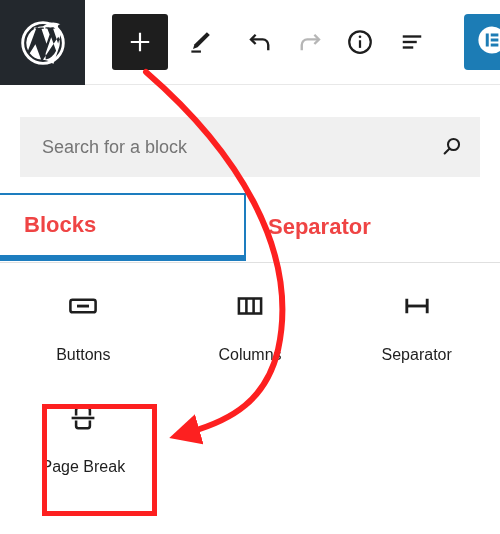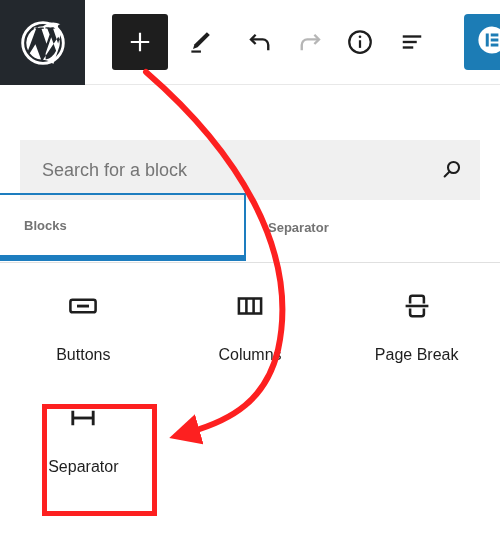--- a/index.html
+++ b/index.html
@@ -95,21 +95,20 @@
     position: absolute;
     left: 20px;
     top: 117px;
     width: 460px;
     height: 60px;
     background: #f0f0f0;
     box-sizing: border-box;
     display: flex;
     align-items: center;
     cursor: text;
-    margin-top: 23px;
   }
   .search-input {
     flex: 1;
     border: 0;
     outline: none;
     background: transparent;
     font-family: "Liberation Sans", sans-serif;
     font-size: 18px;
     color: #1e1e1e;
     padding: 0 0 0 22px;
@@ -141,23 +140,23 @@
     display: flex;
     align-items: center;
     box-sizing: border-box;
     cursor: pointer;
     background: transparent;
     border: 0;
     padding: 0;
     font-family: "Liberation Sans", sans-serif;
   }
   .tab-label {
-    font-size: 13px;
+    font-size: 22px;
     font-weight: bold;
-    color: #737373;
+    color: #ef4444;
   }
   .tab-blocks {
     left: -6px;
     width: 252px;
     padding-left: 28px;
     border: 2px solid #1d7dbf;
     border-bottom: 6px solid #1d7dbf;
   }
   .tab-patterns {
     left: 252px;
@@ -346,36 +345,36 @@
         </svg>
       </span>
       <span class="block-label">Columns</span>
     </div>
 
 
 
     <div class="block-cell">
       <span class="block-icon">
         <svg width="36" height="36" viewBox="0 0 24 24" aria-hidden="true">
+          <path d="M5.2 7.2v9.6M18.8 7.2v9.6" stroke="#1e1e1e" stroke-width="1.9" stroke-linecap="butt"></path>
+          <path d="M5.2 12h13.6" stroke="#1e1e1e" stroke-width="1.9" stroke-linecap="butt"></path>
+        </svg>
+      </span>
+      <span class="block-label">Separator</span>
+    </div>
+
+    <div class="block-cell">
+      <span class="block-icon">
+        <svg width="36" height="36" viewBox="0 0 24 24" aria-hidden="true">
           <path d="M7.4 10.4V6.6a1.4 1.4 0 0 1 1.4-1.4h6.4a1.4 1.4 0 0 1 1.4 1.4v3.8" fill="none" stroke="#1e1e1e" stroke-width="1.7"></path>
           <path d="M7.4 13.6v3.8a1.4 1.4 0 0 0 1.4 1.4h6.4a1.4 1.4 0 0 0 1.4-1.4v-3.8" fill="none" stroke="#1e1e1e" stroke-width="1.7"></path>
           <path d="M4.4 12h15.2" stroke="#1e1e1e" stroke-width="1.7"></path>
         </svg>
       </span>
       <span class="block-label">Page Break</span>
-    </div>
-
-    <div class="block-cell">
-      <span class="block-icon">
-        <svg width="36" height="36" viewBox="0 0 24 24" aria-hidden="true">
-          <path d="M5.2 7.2v9.6M18.8 7.2v9.6" stroke="#1e1e1e" stroke-width="1.9" stroke-linecap="butt"></path>
-          <path d="M5.2 12h13.6" stroke="#1e1e1e" stroke-width="1.9" stroke-linecap="butt"></path>
-        </svg>
-      </span>
-      <span class="block-label">Separator</span>
     </div>
 
   </div>
 
   <div class="annotation-layer">
 
     <svg width="500" height="534" viewBox="0 0 500 534">
       <defs>
         <marker id="redhead" markerWidth="5.2" markerHeight="5.2" refX="1.6" refY="2.6" orient="auto">
           <path d="M0,0 L5.2,2.6 L0,5.2 z" fill="#fd2020"></path>

